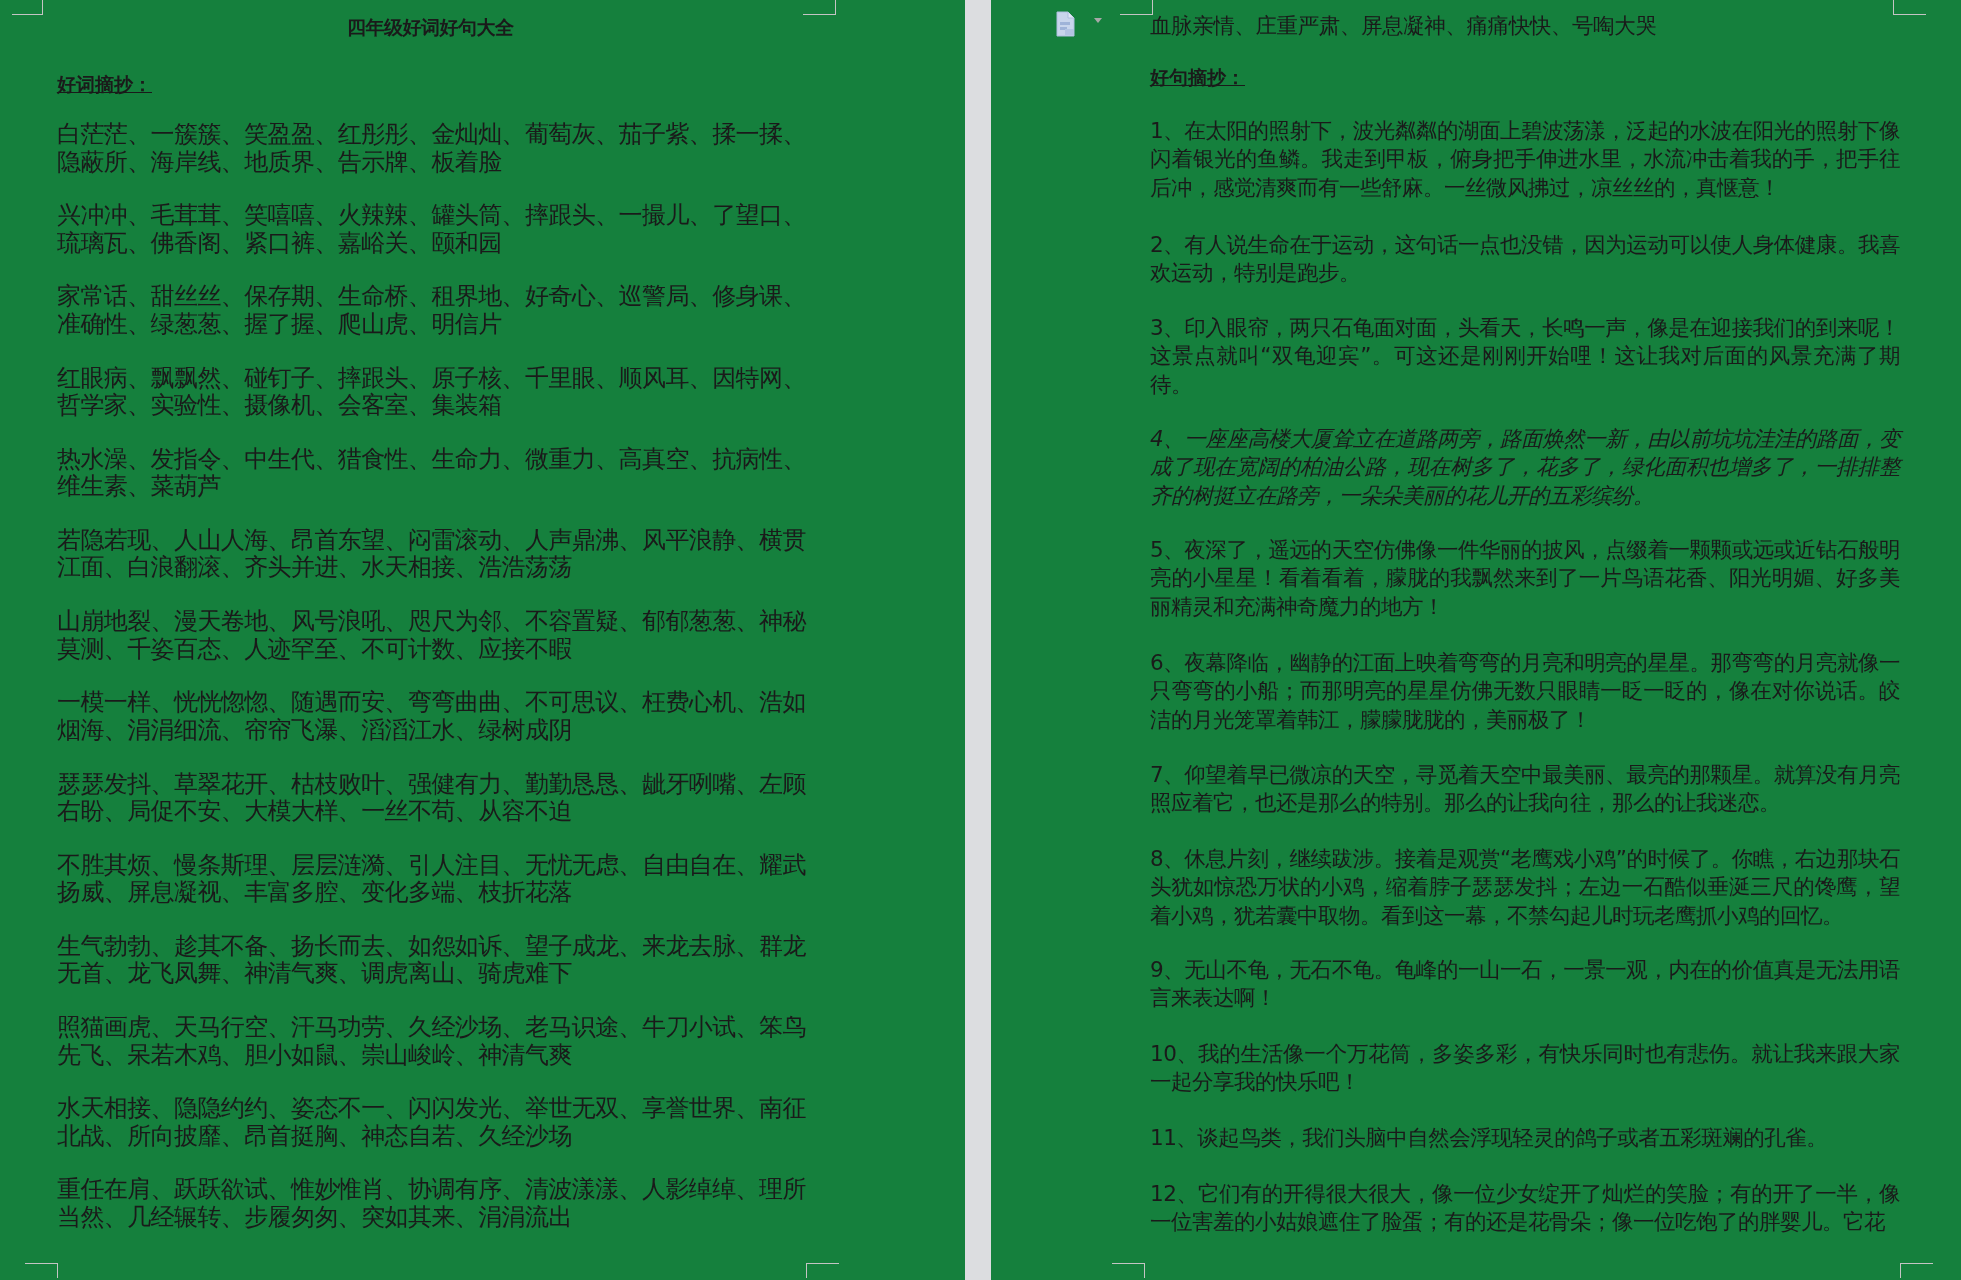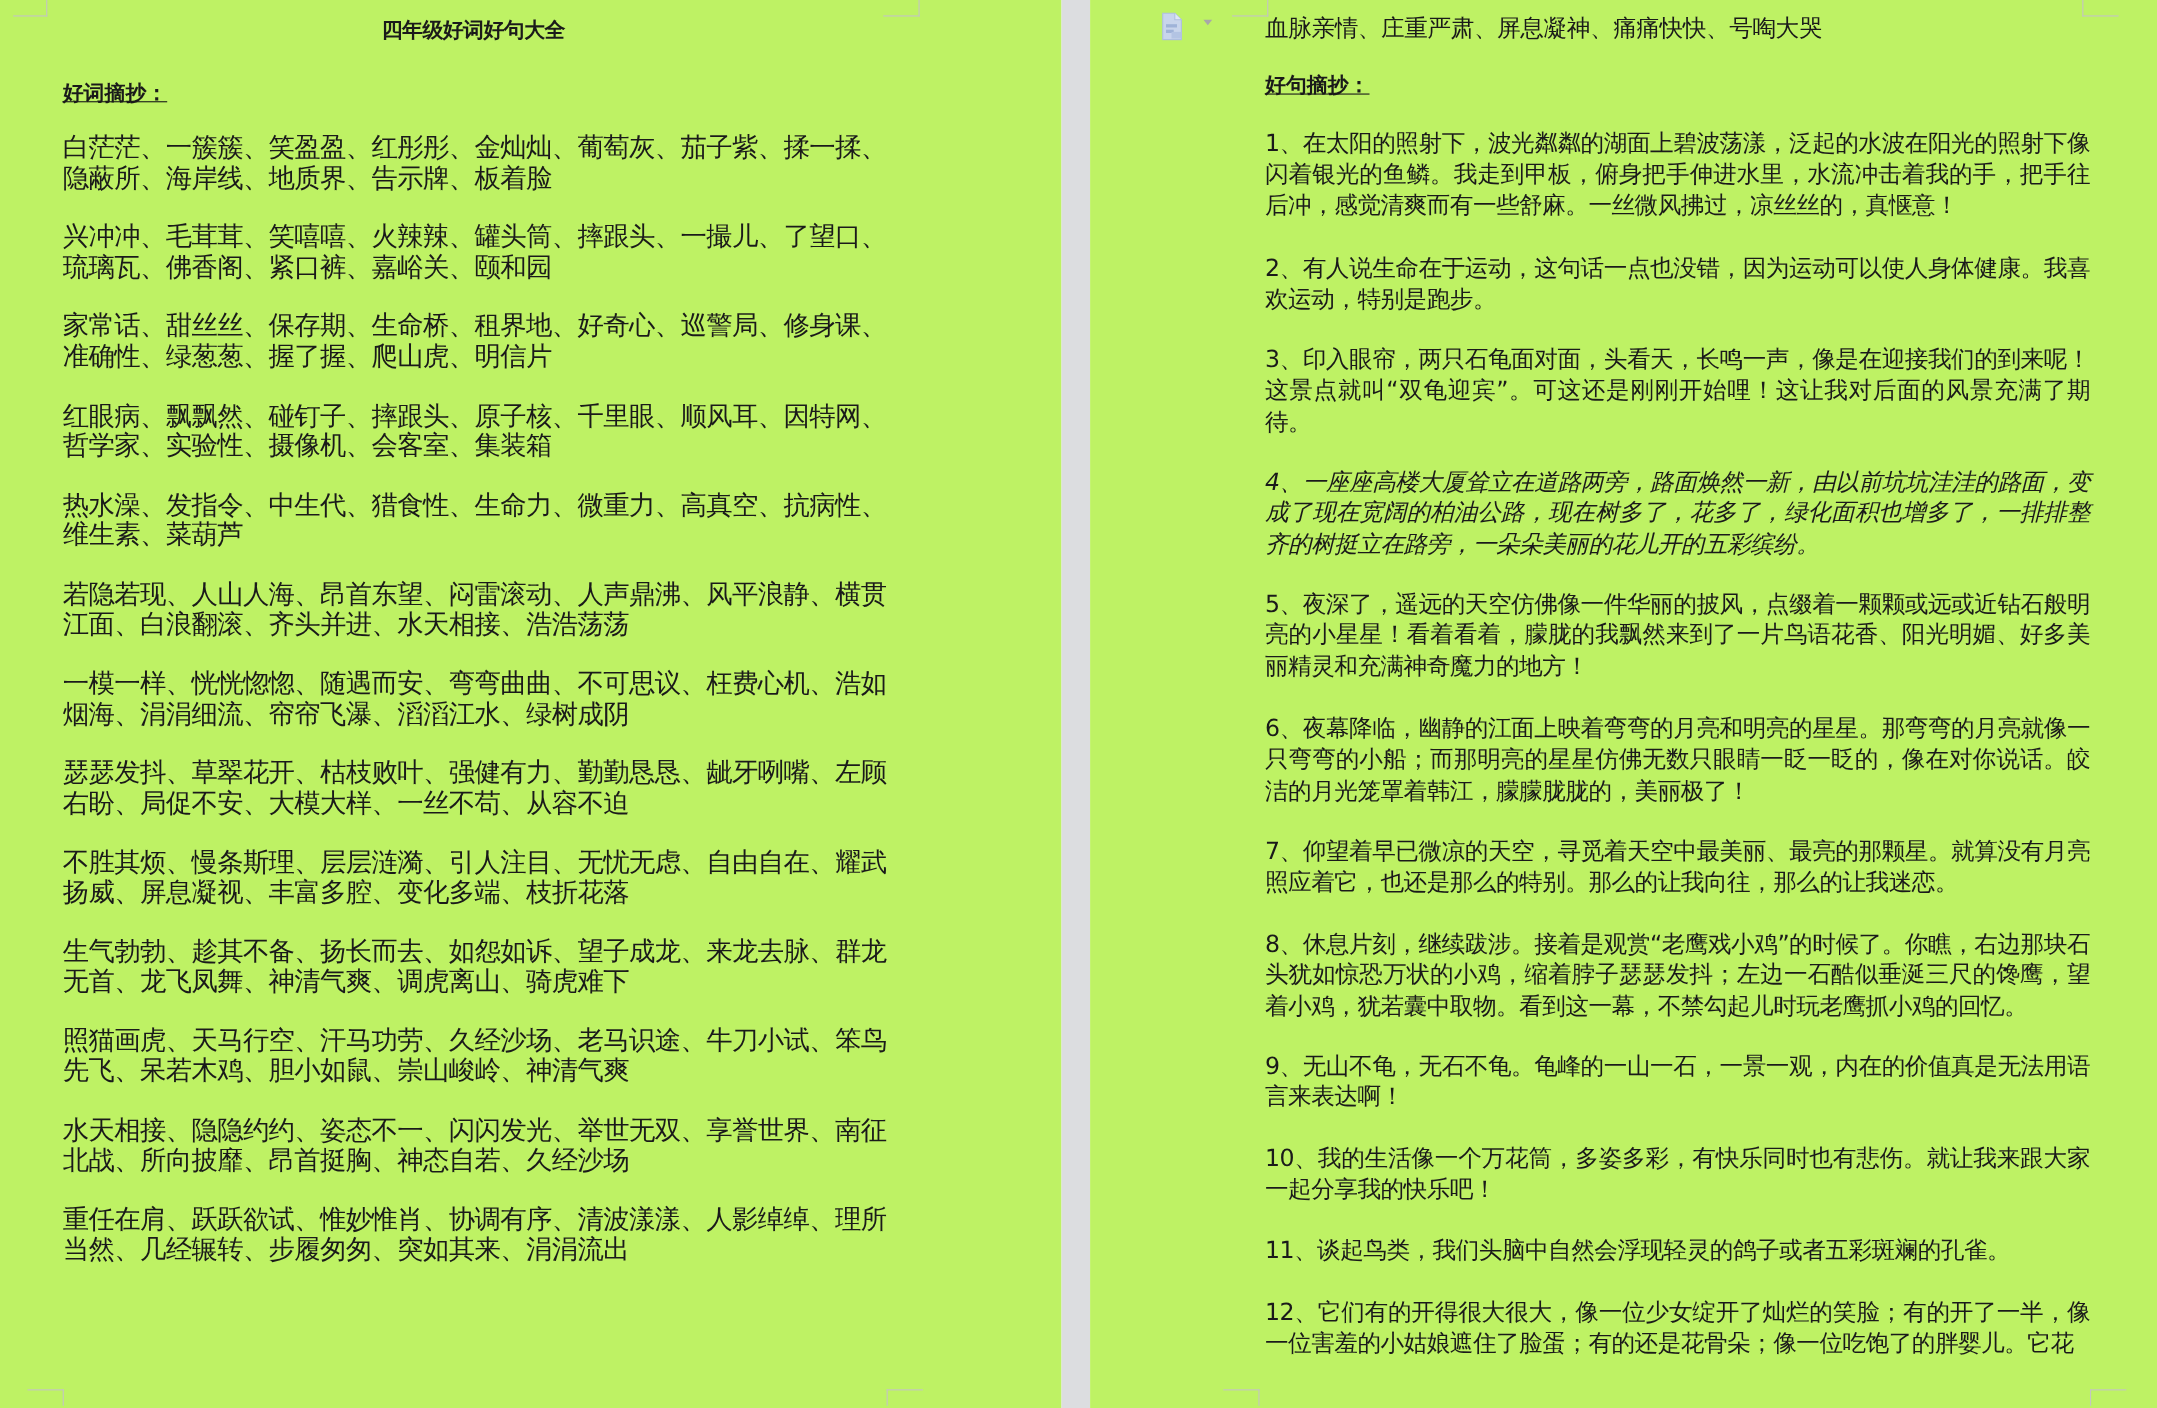--- a/index.html
+++ b/index.html
@@ -2,21 +2,21 @@
 <html><head>
 <meta charset="utf-8">
 <style>
   html, body { margin:0; padding:0; }
   body {
     width:1961px; height:1280px; overflow:hidden; position:relative;
     background:#ffffff;
     font-family:"DejaVu Sans", "Liberation Sans", sans-serif;
     color:#1a1a1a;
   }
-  .page { position:absolute; top:0; height:1280px; background:#bef264; }
+  .page { position:absolute; top:0; height:1280px; background:#15803d; }
   #page-left { left:0; width:965px; }
   #page-right { left:991px; width:970px; }
   .gutter { position:absolute; left:965px; top:0; width:26px; height:1280px; background:#dcdde0; }
   .crop { position:absolute; border-color:#c4c4c4; border-style:solid; width:32px; height:14px; }
   .crop.tl { border-width:0 1.5px 1.5px 0; }
   .crop.tr { border-width:0 0 1.5px 1.5px; }
   .crop.bl { border-width:1.5px 1.5px 0 0; }
   .crop.br { border-width:1.5px 0 0 1.5px; }
 
   .doc-title { position:absolute; left:347px; top:15px; font-size:19px; font-weight:bold; letter-spacing:-0.5px; white-space:nowrap; }
@@ -41,20 +41,21 @@
   <div class="doc-title">四年级好词好句大全</div>
   <div class="section-heading" style="left:57px; top:72px;">好词摘抄：</div>
 
   <div class="words">
     <div class="word-group">白茫茫、一簇簇、笑盈盈、红彤彤、金灿灿、葡萄灰、茄子紫、揉一揉、隐蔽所、海岸线、地质界、告示牌、板着脸</div>
     <div class="word-group">兴冲冲、毛茸茸、笑嘻嘻、火辣辣、罐头筒、摔跟头、一撮儿、了望口、琉璃瓦、佛香阁、紧口裤、嘉峪关、颐和园</div>
     <div class="word-group">家常话、甜丝丝、保存期、生命桥、租界地、好奇心、巡警局、修身课、准确性、绿葱葱、握了握、爬山虎、明信片</div>
     <div class="word-group">红眼病、飘飘然、碰钉子、摔跟头、原子核、千里眼、顺风耳、因特网、哲学家、实验性、摄像机、会客室、集装箱</div>
     <div class="word-group">热水澡、发指令、中生代、猎食性、生命力、微重力、高真空、抗病性、维生素、菜葫芦</div>
     <div class="word-group">若隐若现、人山人海、昂首东望、闷雷滚动、人声鼎沸、风平浪静、横贯江面、白浪翻滚、齐头并进、水天相接、浩浩荡荡</div>
+    <div class="word-group">山崩地裂、漫天卷地、风号浪吼、咫尺为邻、不容置疑、郁郁葱葱、神秘莫测、千姿百态、人迹罕至、不可计数、应接不暇</div>
     <div class="word-group">一模一样、恍恍惚惚、随遇而安、弯弯曲曲、不可思议、枉费心机、浩如烟海、涓涓细流、帘帘飞瀑、滔滔江水、绿树成阴</div>
     <div class="word-group">瑟瑟发抖、草翠花开、枯枝败叶、强健有力、勤勤恳恳、龇牙咧嘴、左顾右盼、局促不安、大模大样、一丝不苟、从容不迫</div>
     <div class="word-group">不胜其烦、慢条斯理、层层涟漪、引人注目、无忧无虑、自由自在、耀武扬威、屏息凝视、丰富多腔、变化多端、枝折花落</div>
     <div class="word-group">生气勃勃、趁其不备、扬长而去、如怨如诉、望子成龙、来龙去脉、群龙无首、龙飞凤舞、神清气爽、调虎离山、骑虎难下</div>
     <div class="word-group">照猫画虎、天马行空、汗马功劳、久经沙场、老马识途、牛刀小试、笨鸟先飞、呆若木鸡、胆小如鼠、崇山峻岭、神清气爽</div>
     <div class="word-group">水天相接、隐隐约约、姿态不一、闪闪发光、举世无双、享誉世界、南征北战、所向披靡、昂首挺胸、神态自若、久经沙场</div>
     <div class="word-group">重任在肩、跃跃欲试、惟妙惟肖、协调有序、清波漾漾、人影绰绰、理所当然、几经辗转、步履匆匆、突如其来、涓涓流出</div>
   </div>
 </div>
 

